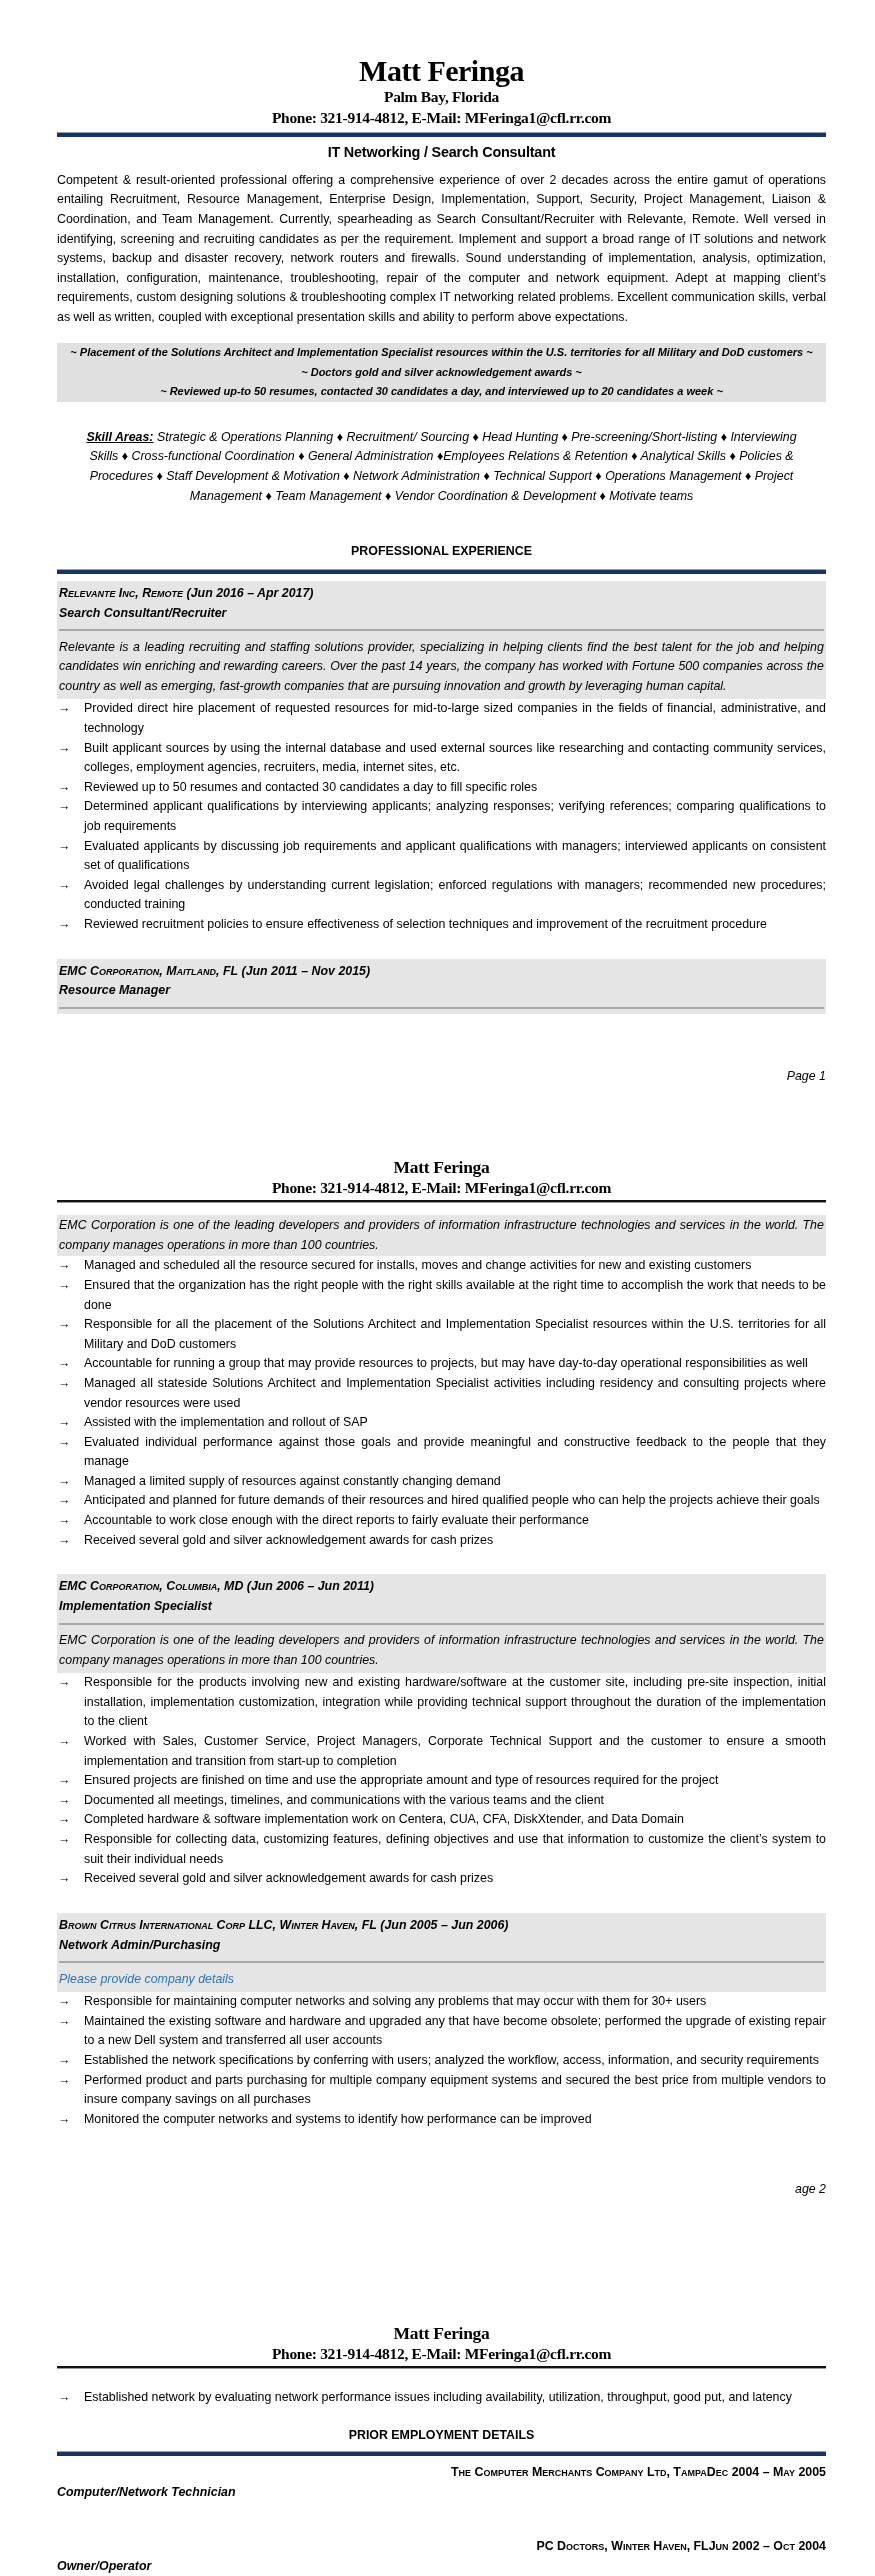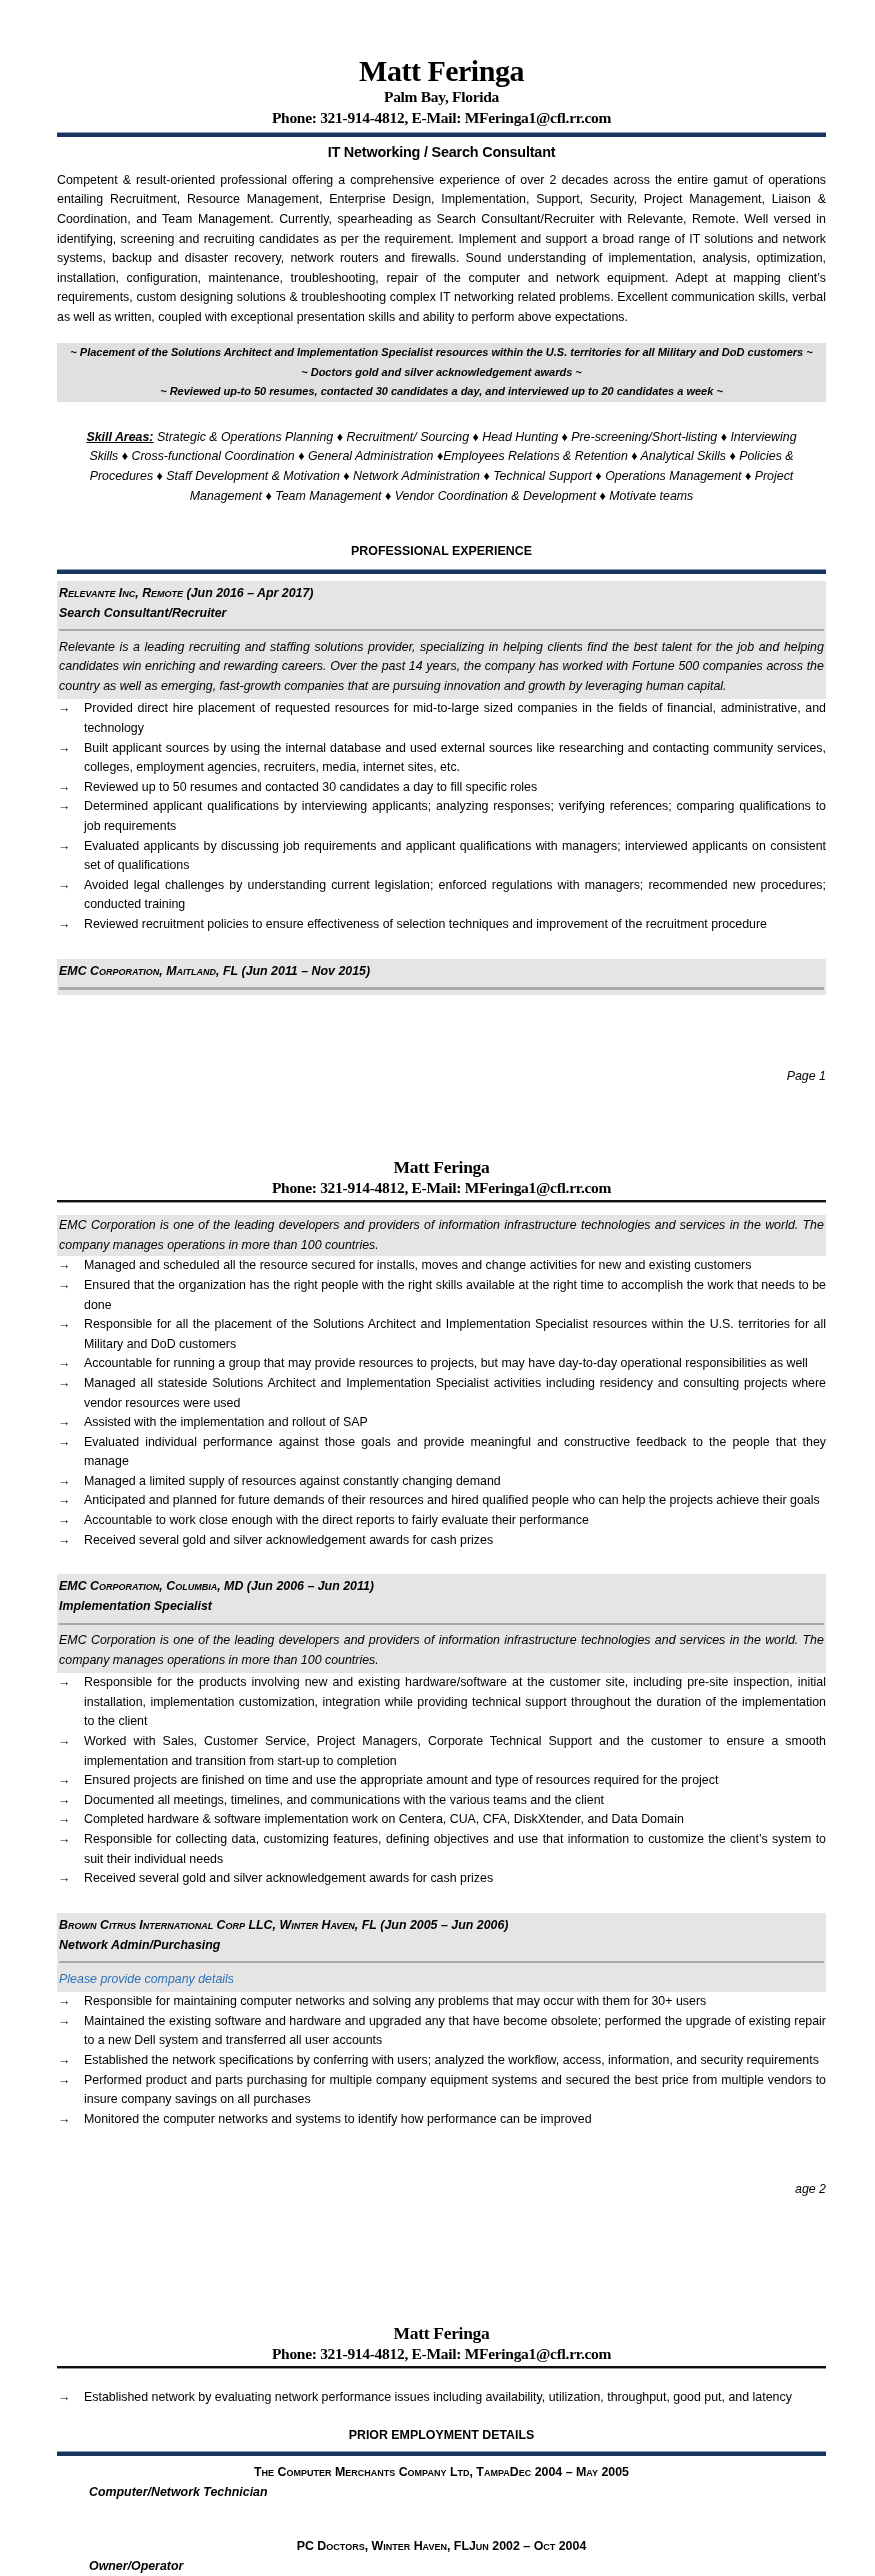--- a/index.html
+++ b/index.html
@@ -21,22 +21,22 @@
   .job-box { background:#e5e5e5; padding:3.1px 2.1px 3.1px 2.1px; }
   .job-head { font-weight:bold; font-style:italic; font-size:12.4px; line-height:19.6px; }
   .sc { font-variant:small-caps; }
   .job-rule { height:2.1px; background:#a9a9a9; margin:6.2px 0 6.2px 0; }
   .job-desc { font-style:italic; font-size:12.4px; line-height:19.6px; text-align:justify; }
   .job-desc.placeholder { color:#2e74b5; }
   ul.bullets { list-style:none; margin:0; padding:0; }
   ul.bullets li { position:relative; padding-left:27px; font-size:12.4px; line-height:19.6px; text-align:justify; margin-bottom:0; }
   ul.bullets li .arrow { position:absolute; left:1px; top:0; }
   .page-num { position:absolute; right:50px; font-style:italic; font-size:12.4px; }
-  .prior-row { display:flex; justify-content:center; font-weight:bold; font-size:12.4px; line-height:19.6px; }
-  .prior-title { font-weight:bold; font-style:italic; font-size:12.4px; line-height:19.6px;margin-left:32px; }
+  .prior-row { display:flex; justify-content:flex-end; font-weight:bold; font-size:12.4px; line-height:19.6px; }
+  .prior-title { font-weight:bold; font-style:italic; font-size:12.4px; line-height:19.6px; }
 </style>
 </head>
 <body>
 
 <div class="page" style="top:0;height:1133px;">
   <div class="content" style="top:54px;">
     <div class="name-big">Matt Feringa</div>
     <div class="sub-serif">Palm Bay, Florida</div>
     <div class="sub-serif">Phone: 321-914-4812, E-Mail: MFeringa1@cfl.rr.com</div>
     <div class="rule-navy" style="margin-top:4.1px;"></div>
@@ -70,20 +70,21 @@
         <li><span class="arrow">→</span><span>Determined applicant qualifications by interviewing applicants; analyzing responses; verifying references; comparing qualifications to job requirements</span></li>
         <li><span class="arrow">→</span><span>Evaluated applicants by discussing job requirements and applicant qualifications with managers; interviewed applicants on consistent set of qualifications</span></li>
         <li><span class="arrow">→</span><span>Avoided legal challenges by understanding current legislation; enforced regulations with managers; recommended new procedures; conducted training</span></li>
         <li><span class="arrow">→</span><span>Reviewed recruitment policies to ensure effectiveness of selection techniques and improvement of the recruitment procedure</span></li>
       </ul>
     </div>
 
     <div style="margin-top:24px;">
       <div class="job-box">
         <div class="job-head"><span class="sc">EMC Corporation, Maitland, FL</span><span> (Jun 2011 – Nov 2015)</span></div>
+        <div class="job-head">Resource Manager</div>
         <div class="job-rule" style="margin-bottom:2.1px;"></div>
       </div>
     </div>
   </div>
   <div class="page-num" style="top:1069px;">Page 1</div>
 </div>
 
 <div class="page" style="top:1133px;height:1133px;">
   <div class="content" style="top:24px;">
     <div class="name-small">Matt Feringa</div>

